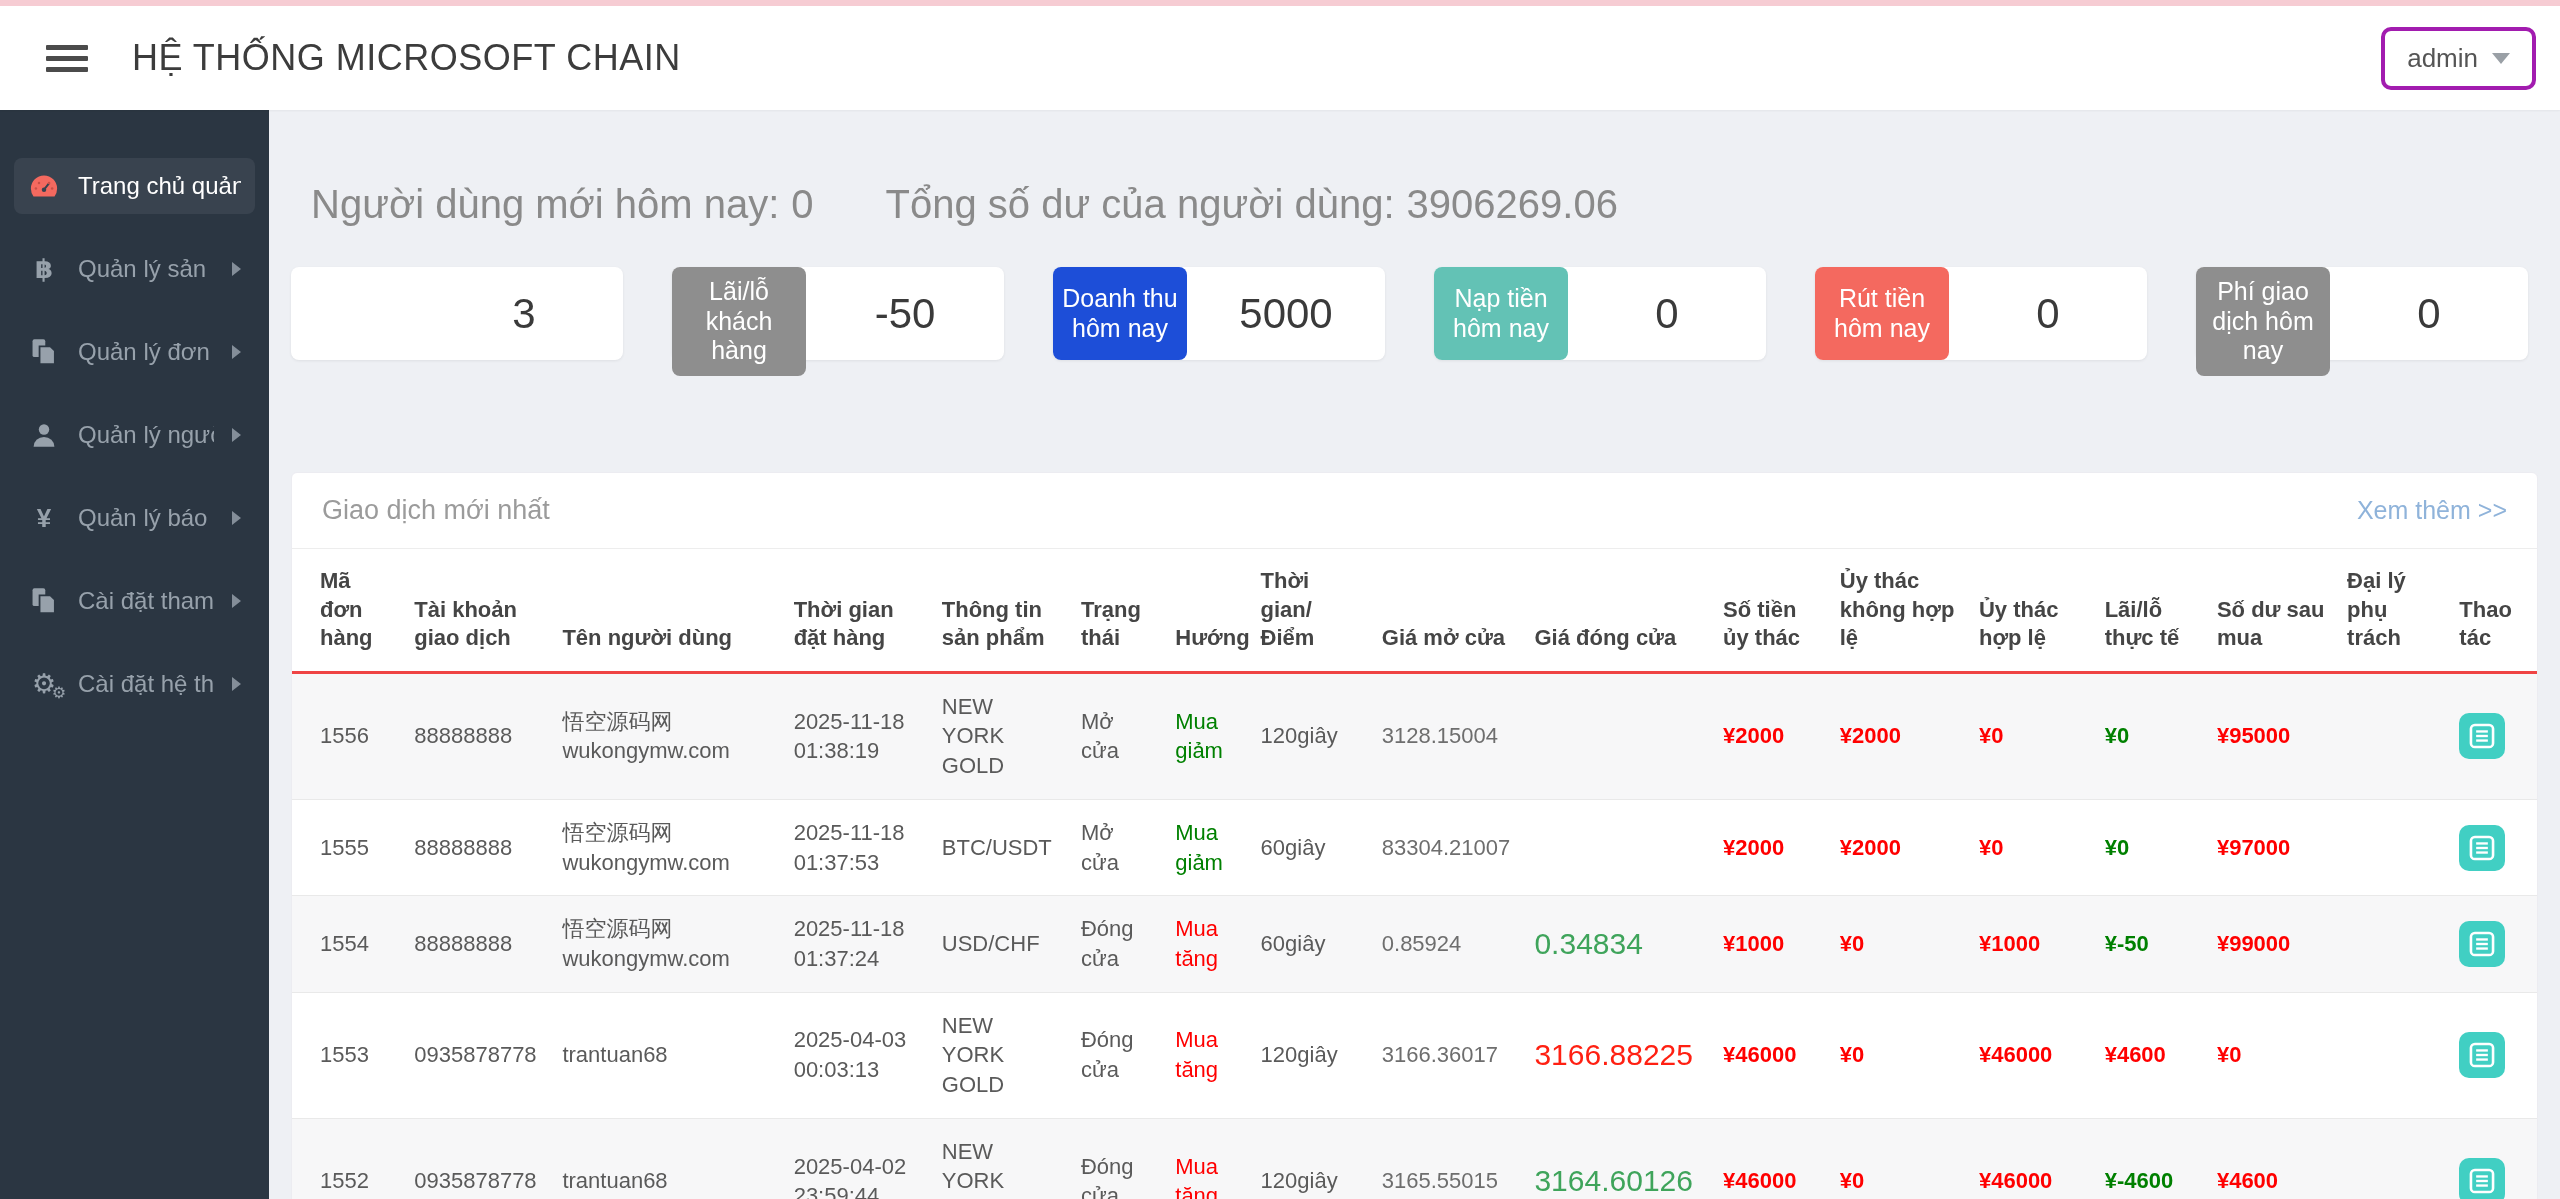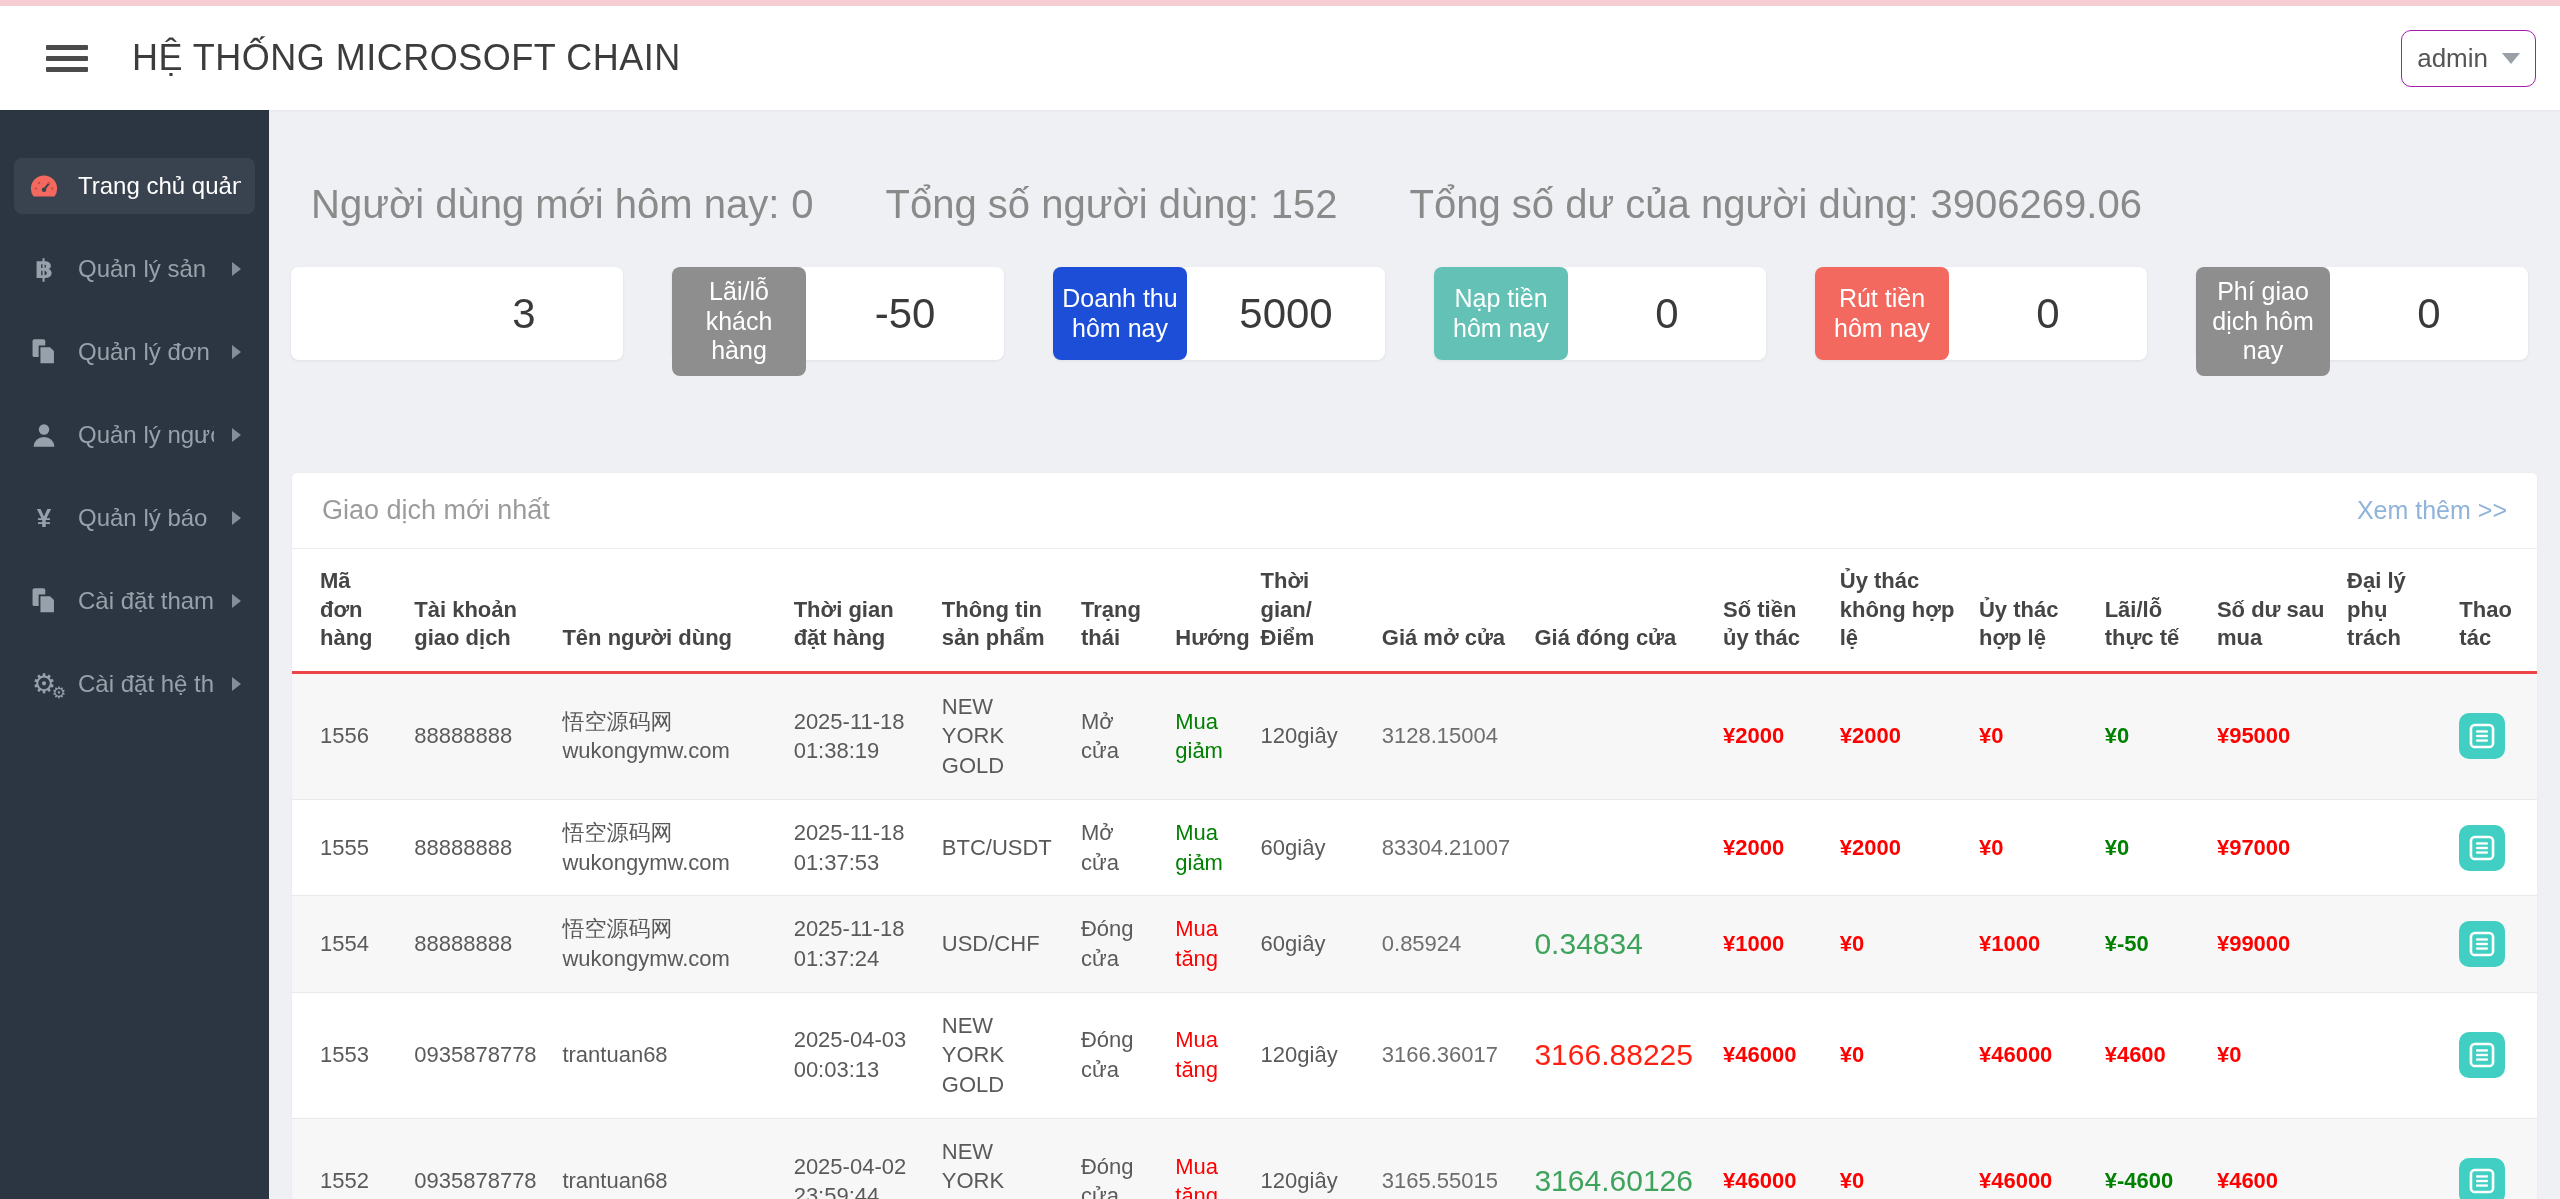--- a/index.html
+++ b/index.html
@@ -10,21 +10,21 @@
   .top-strip { height:6px; background:#f6ccd3; }
 
   
   .header { height:104px; background:#fff; display:flex; align-items:center;
     box-shadow:0 1px 2px rgba(0,0,0,.05); position:relative; z-index:5; }
   .hamburger { margin-left:46px; width:42px; display:flex; flex-direction:column; gap:6px;
     background:none; border:none; cursor:pointer; }
   .hamburger div { height:5px; background:#4b4b4b; border-radius:1px; }
   .app-title { margin-left:44px; font-size:36px; color:#3c3c3c; font-weight:400; letter-spacing:.5px; }
   .user-btn { margin-left:auto; margin-right:24px; display:flex; align-items:center; gap:14px;
-    border:1px solid #a21caf; border-radius:10px; background:#fff; padding:12px 15px;
+    border:4px solid #a21caf; border-radius:10px; background:#fff; padding:12px 22px;
     font-size:26px; color:#555; cursor:pointer; font-family:inherit; }
   .caret-down { width:0; height:0; border-left:9px solid transparent; border-right:9px solid transparent;
     border-top:11px solid #9aa0a6; }
 
   
   .sidebar { position:absolute; left:0; top:94px; bottom:0; width:269px; background:#2b3642;
     padding-top:64px; }
   .side-item { margin:0 14px 27px 14px; height:56px; padding:0 14px; display:flex; align-items:center;
     gap:18px; border-radius:8px; color:#97a1ab; font-size:24px; cursor:pointer; }
   .side-item.active { background:#39434f; color:#fff; }
@@ -167,24 +167,20 @@
 
 
 </div>
 
 <div class="main">
 
   <div class="headline">
     <div class="hl-item">
       <span>Người dùng mới hôm nay:</span>
       <span>0</span>
-    </div>
-    <div class="hl-item">
-      <span>Tổng số người dùng:</span>
-      <span>152</span>
     </div>
     <div class="hl-item">
       <span>Tổng số dư của người dùng:</span>
       <span>3906269.06</span>
     </div>
   </div>
 
   <div class="cards">
     <div class="stat-card">
       <div class="value-panel">

